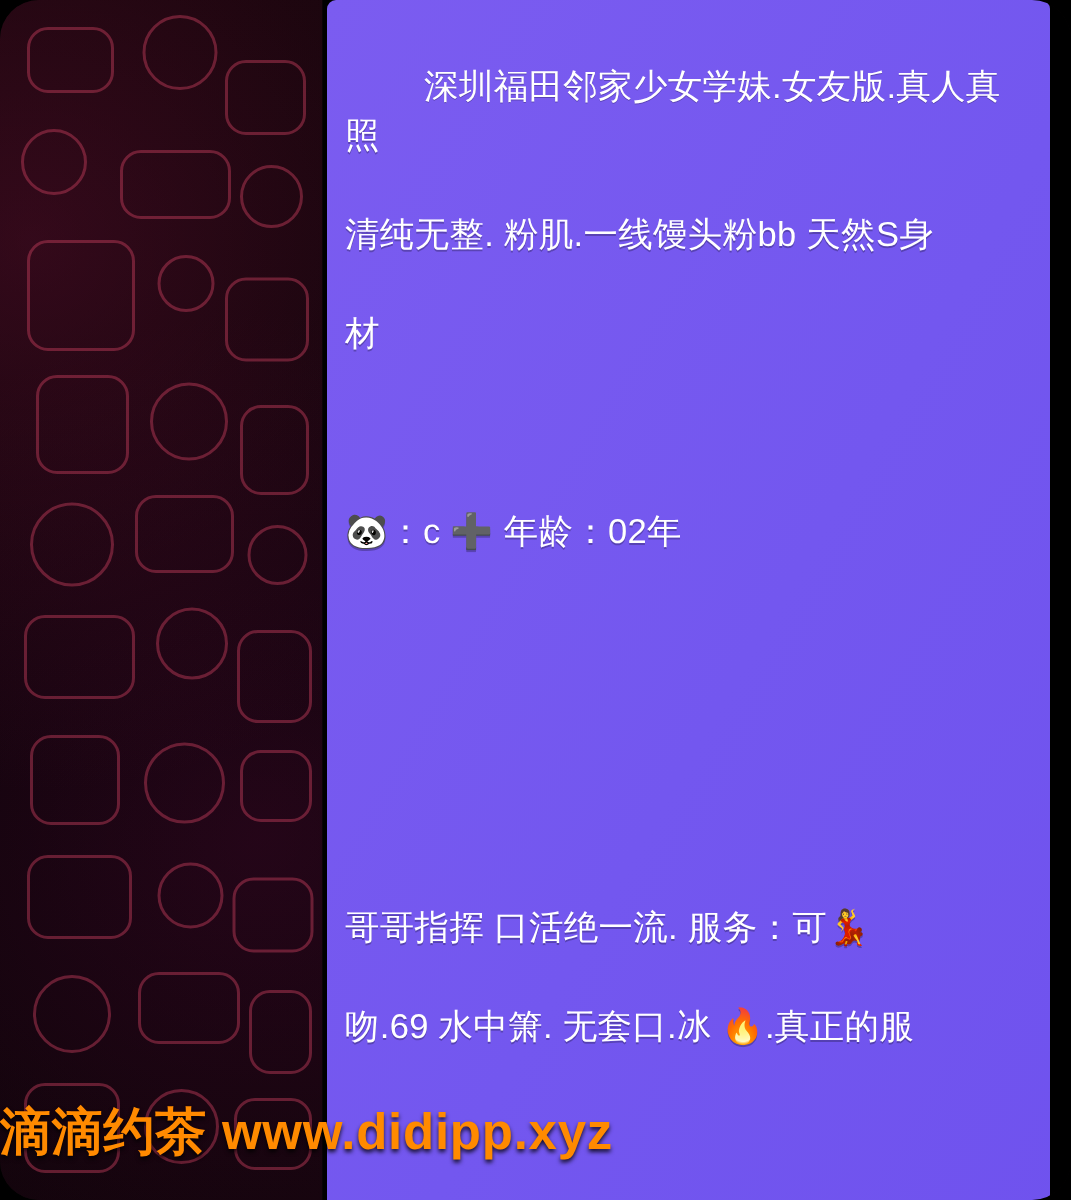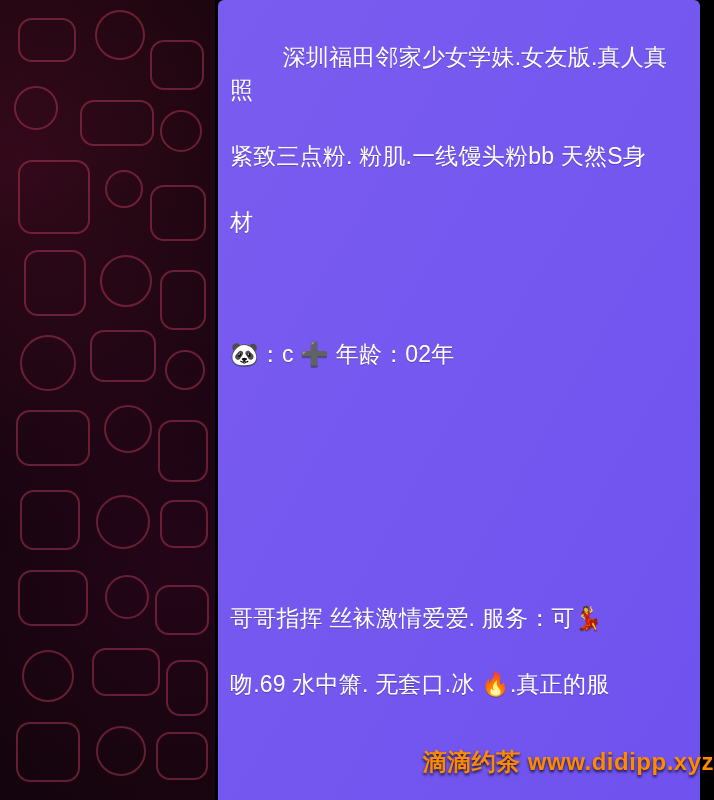--- a/index.html
+++ b/index.html
@@ -12,20 +12,21 @@
     height: 800px;
     overflow: hidden;
     font-family: "Liberation Sans", sans-serif;
   }
   .screen {
     position: relative;
     width: 714px;
     height: 800px;
     background: #0a0507;
     overflow: hidden;
+    border-radius: 26px;
   }
   
   .wallpaper {
     position: absolute;
     left: 0; top: 0;
     width: 215px; height: 800px;
     background:
       radial-gradient(circle at 10% 20%, rgba(120, 20, 60, 0.35), transparent 55%),
       radial-gradient(circle at 80% 70%, rgba(90, 10, 60, 0.30), transparent 60%),
       linear-gradient(160deg, #120409 0%, #0b0308 50%, #10040a 100%);
@@ -65,22 +66,22 @@
   }
   .msg-text {
     white-space: pre-wrap;
     text-shadow: 0 1px 0 rgba(0,0,0,0.25);
   }
   
   .watermark {
     position: absolute;
     left: 0; right: 0;
     bottom: 22px;
-    text-align: right;
-    font-size: 24px;
+    text-align: left;
+    font-size: 34px;
     font-weight: bold;
     color: #ff8a00;
     text-shadow: 0 2px 3px rgba(0,0,0,0.8);
     letter-spacing: 0.5px;
     pointer-events: none;
   }
 </style>
 </head>
 <body>
 
@@ -116,28 +117,28 @@
     <div class="doodle soft" style="left:166px; top:660px; width:38px; height:52px;"></div>
     <div class="doodle soft" style="left:16px; top:722px; width:60px; height:56px;"></div>
     <div class="doodle round" style="left:96px; top:726px; width:46px; height:46px;"></div>
     <div class="doodle soft" style="left:156px; top:732px; width:48px; height:44px;"></div>
   </div>
 
   <div class="chat-area">
     <div class="bubble">
       <div class="msg-text">
         <span>深圳福田邻家少女学妹.女友版.真人真照</span>
-<br><span>紧致三点粉. 粉肌.一线馒头粉bb 天然S身</span>
+<br><span>清纯无整. 粉肌.一线馒头粉bb 天然S身</span>
 <br><span>材</span>
 <br>
 <br><span>🐼：c ➕ 年龄：02年</span>
 <br>
 <br>
 <br>
-<br><span>哥哥指挥 丝袜激情爱爱. 服务：可💃</span>
+<br><span>哥哥指挥 口活绝一流. 服务：可💃</span>
 <br><span>吻.69 水中箫. 无套口.冰 🔥.真正的服</span>
 <br>
 <br>
 
 <br>
 <br>
 
 <br>
 <br>
 <br>

